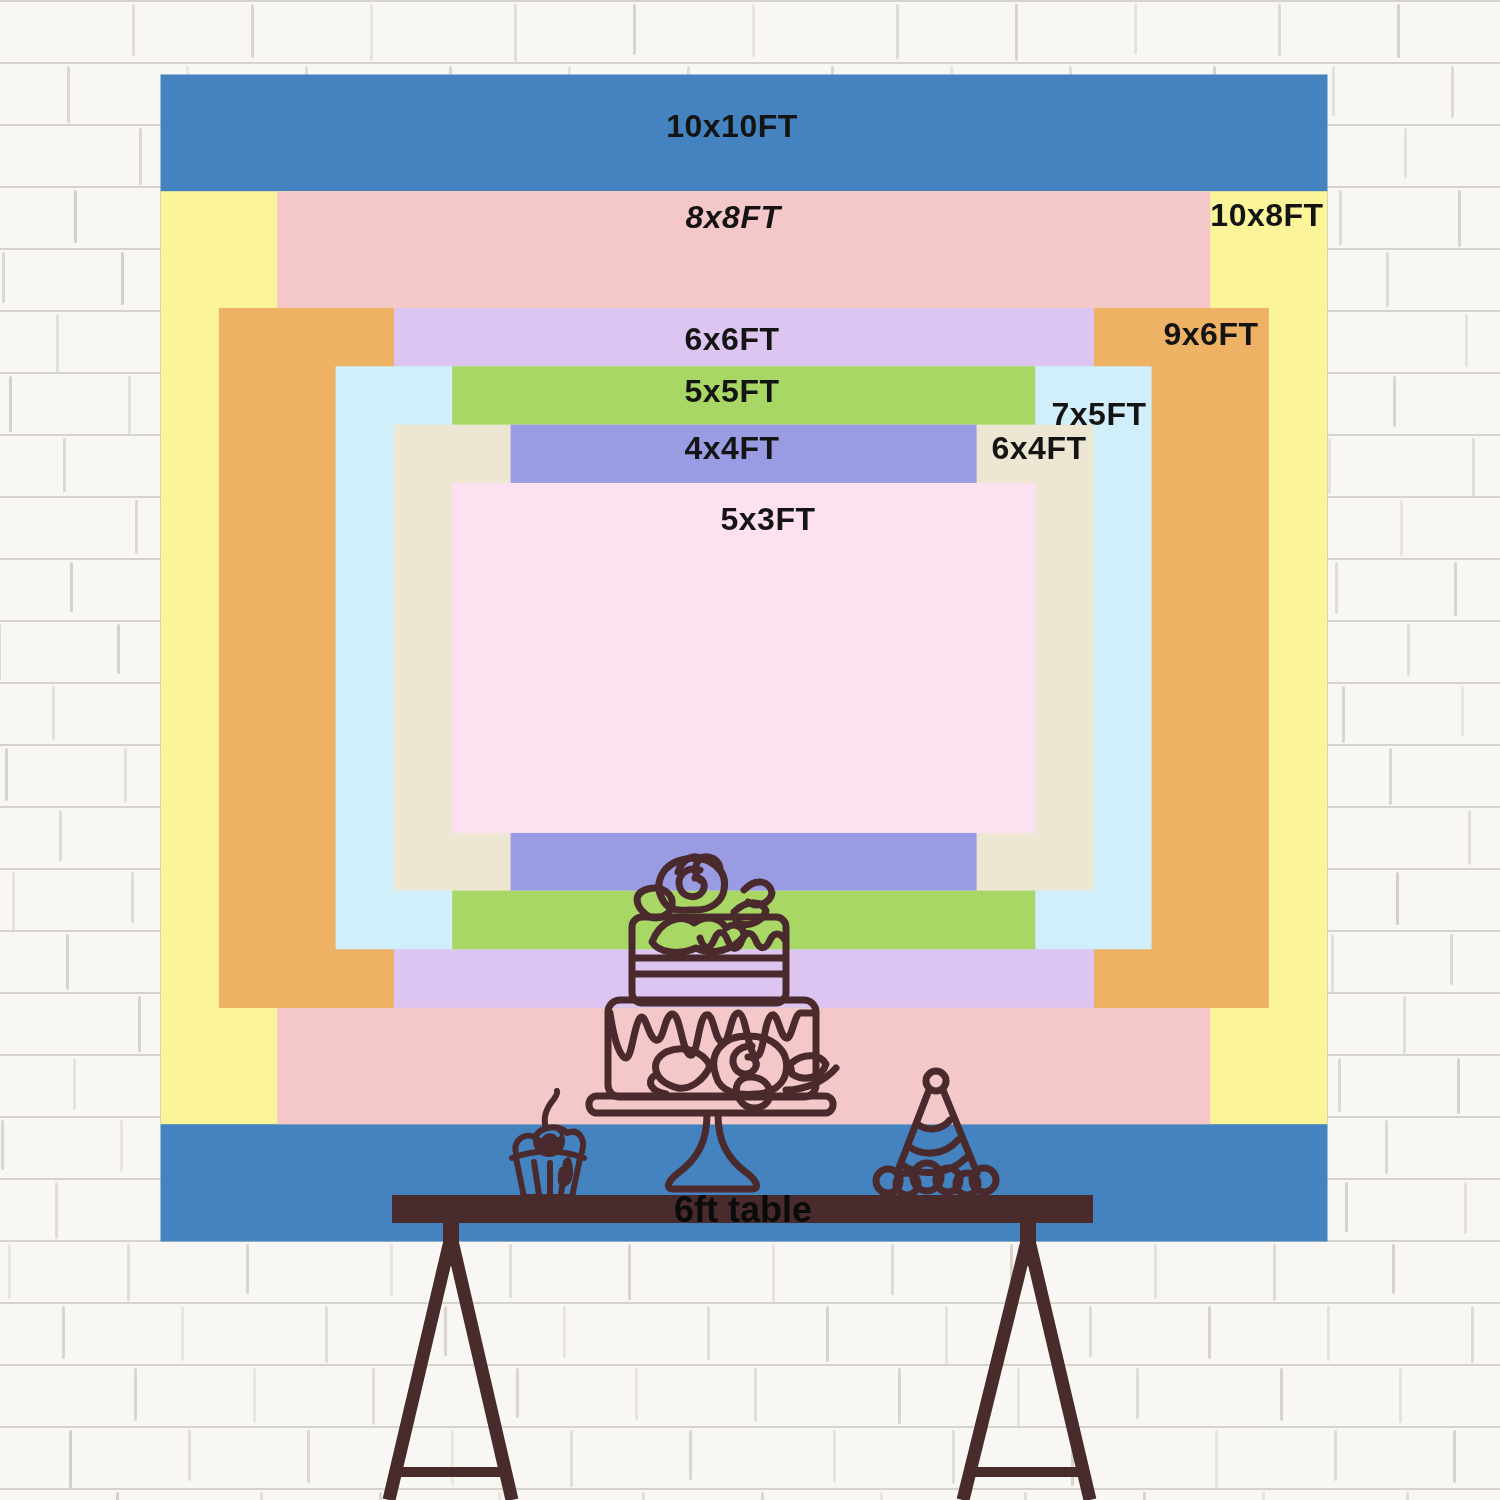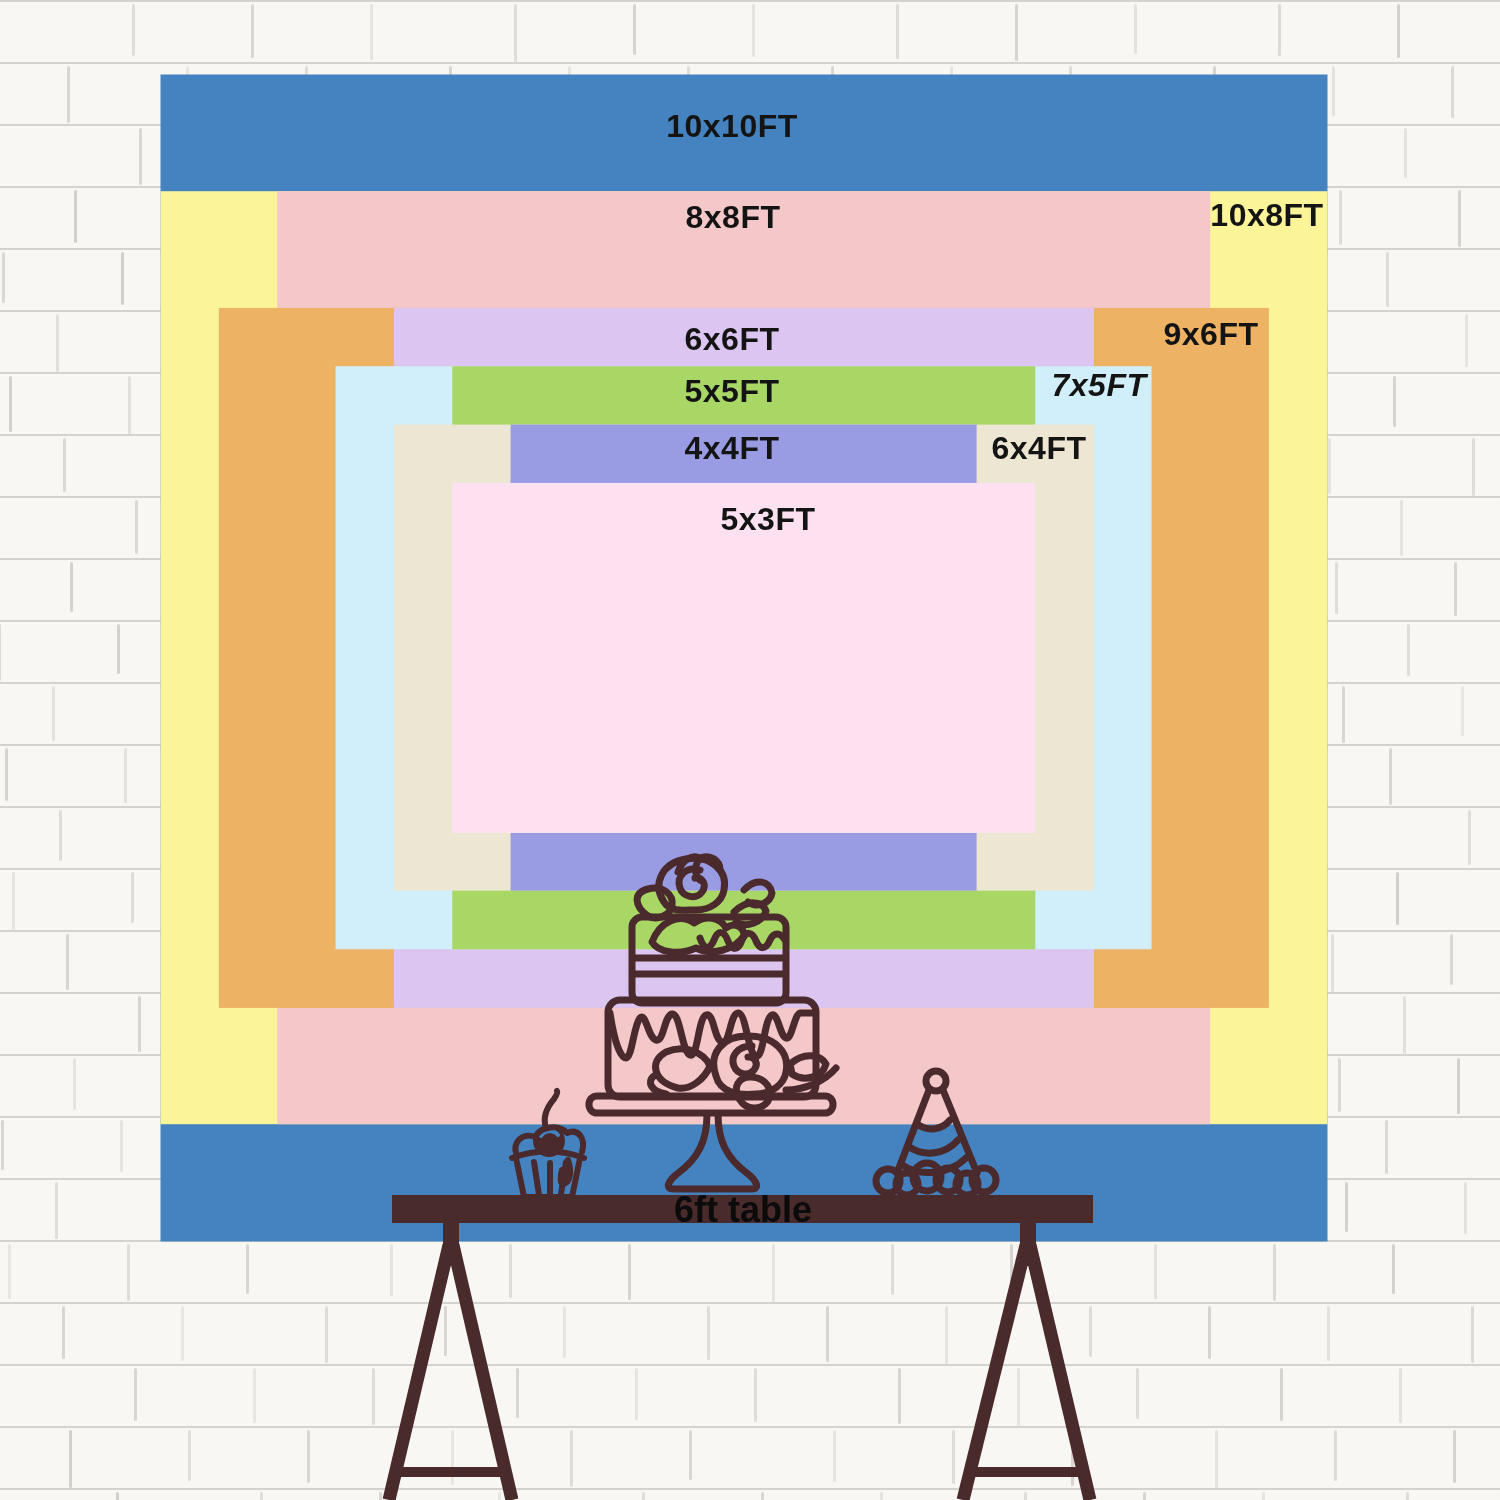--- a/index.html
+++ b/index.html
@@ -412,21 +412,21 @@
         <path d="M1030 1245 L1090 1500" stroke-width="13"></path>
         <path d="M968 1472 H1086" stroke-width="10"></path>
       </g>
     </g>
   </svg>
 
   <div class="table-label">6ft table</div>
 
 <span class="size-label" style="left: 732px; top: 126px;">10x10FT</span>
     <span class="size-label" style="left: 1267px; top: 215px;">10x8FT</span>
-    <span class="size-label" style="left: 733px; top: 217px;">8x8FT</span>
+    <span class="size-label" style="left: 733px; top: 217px; font-style: italic;">8x8FT</span>
     <span class="size-label" style="left: 1211px; top: 334px;">9x6FT</span>
     <span class="size-label" style="left: 732px; top: 339px;">6x6FT</span>
-    <span class="size-label" style="left: 1099px; top: 385px; font-style: italic;">7x5FT</span>
+    <span class="size-label" style="left: 1099px; top: 414px;">7x5FT</span>
     <span class="size-label" style="left: 732px; top: 391px;">5x5FT</span>
     <span class="size-label" style="left: 1039px; top: 448px;">6x4FT</span>
     <span class="size-label" style="left: 732px; top: 448px;">4x4FT</span>
     <span class="size-label" style="left: 768px; top: 519px;">5x3FT</span>
   </div>
 
 </body></html>

